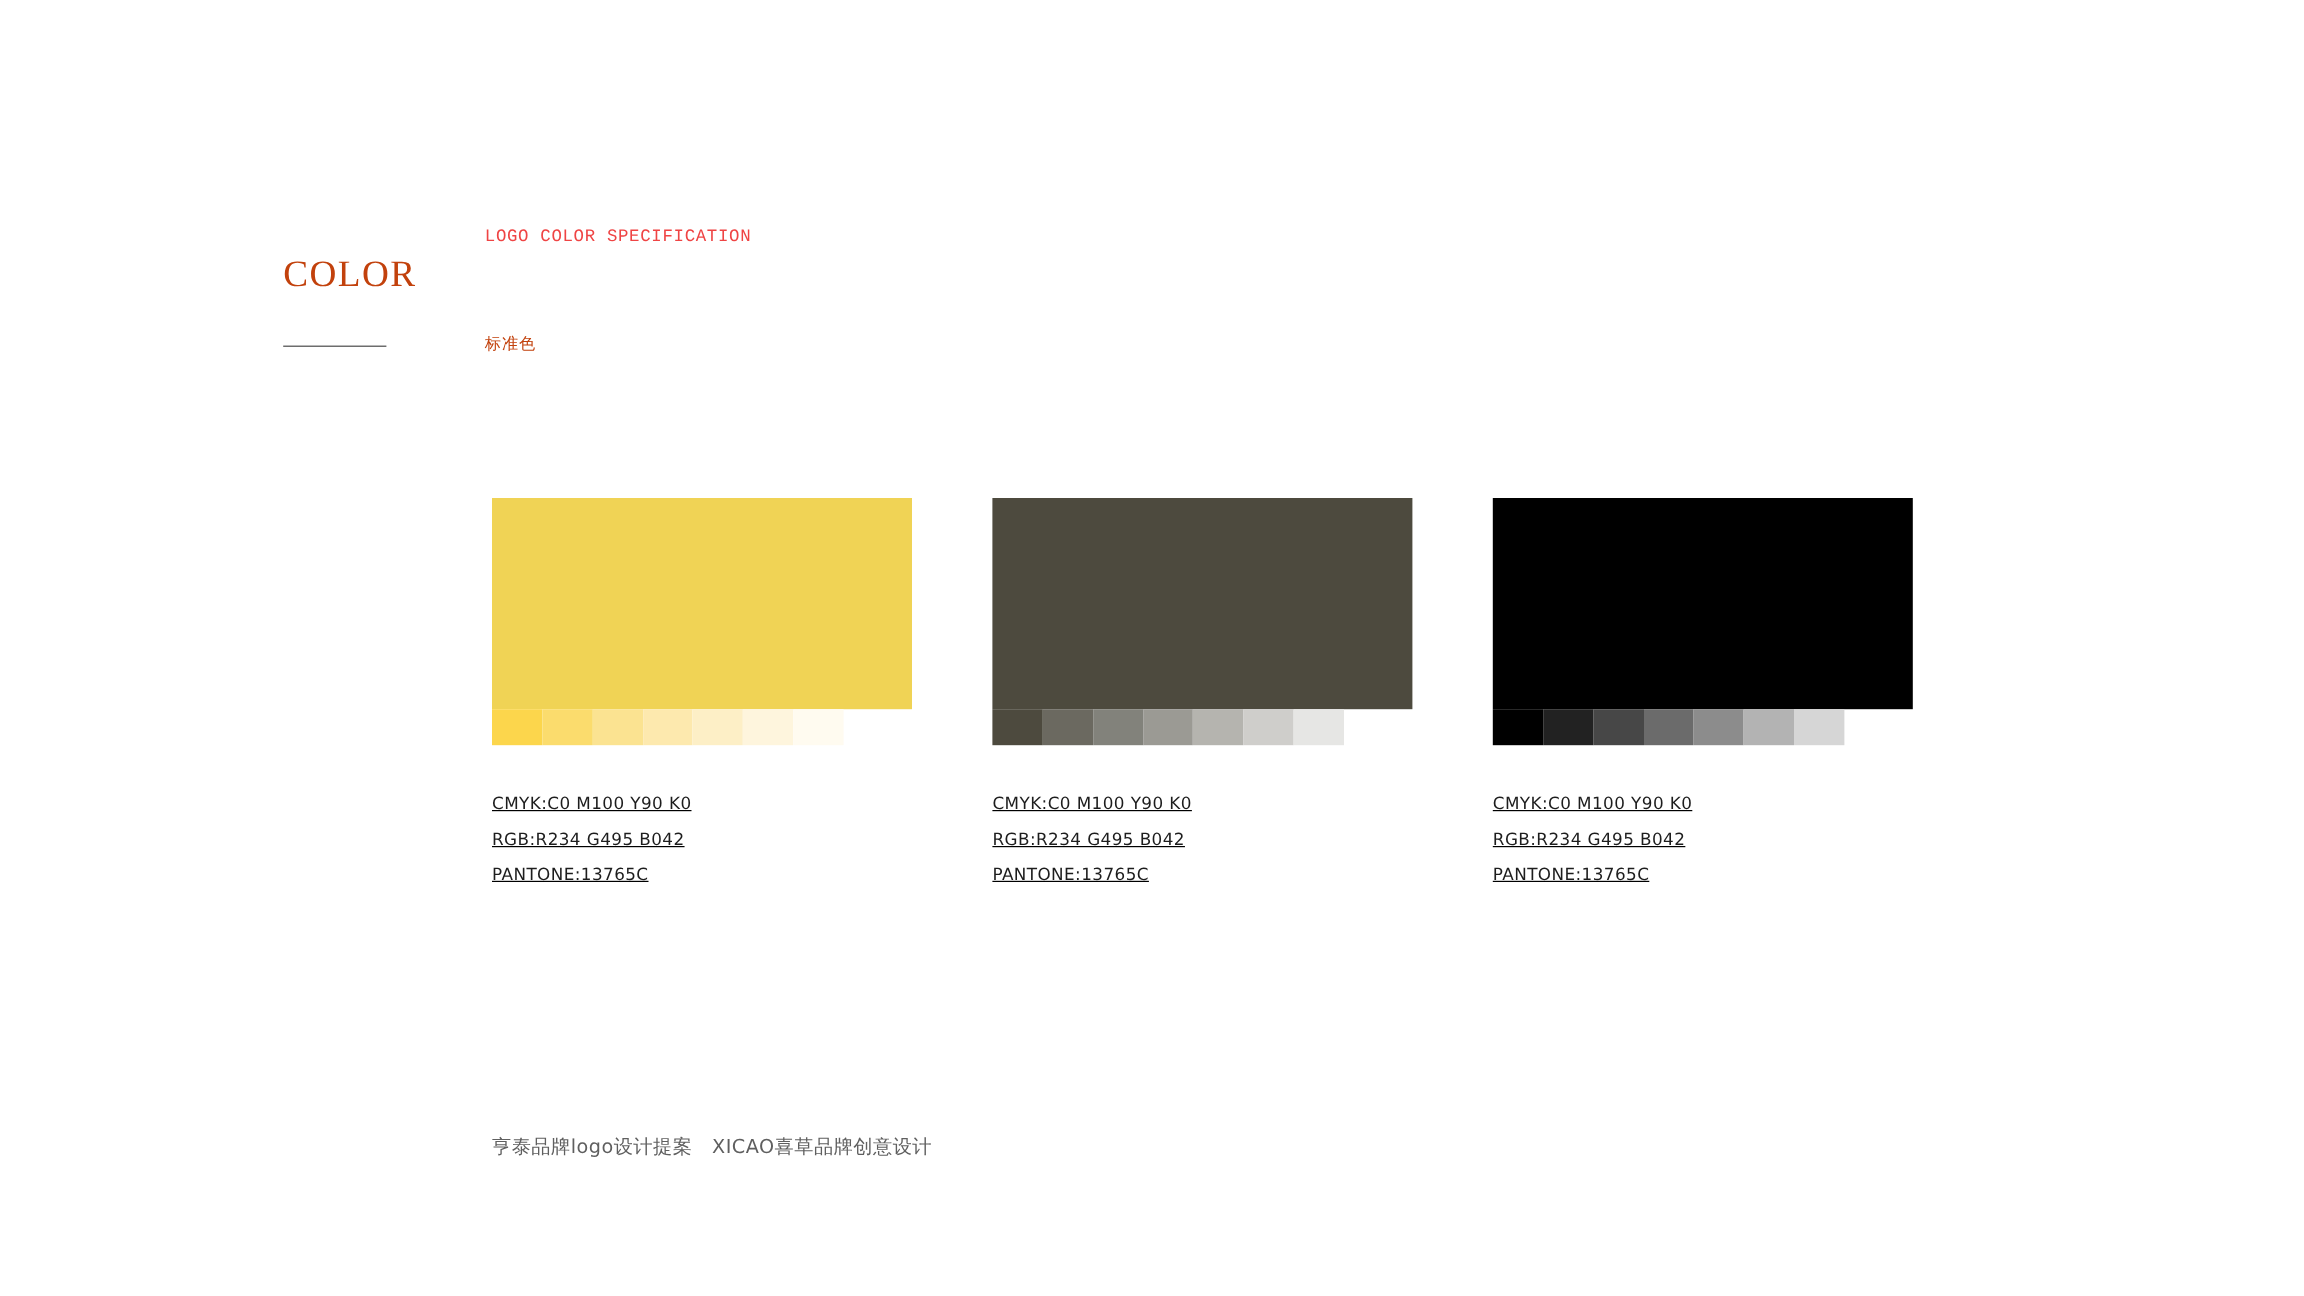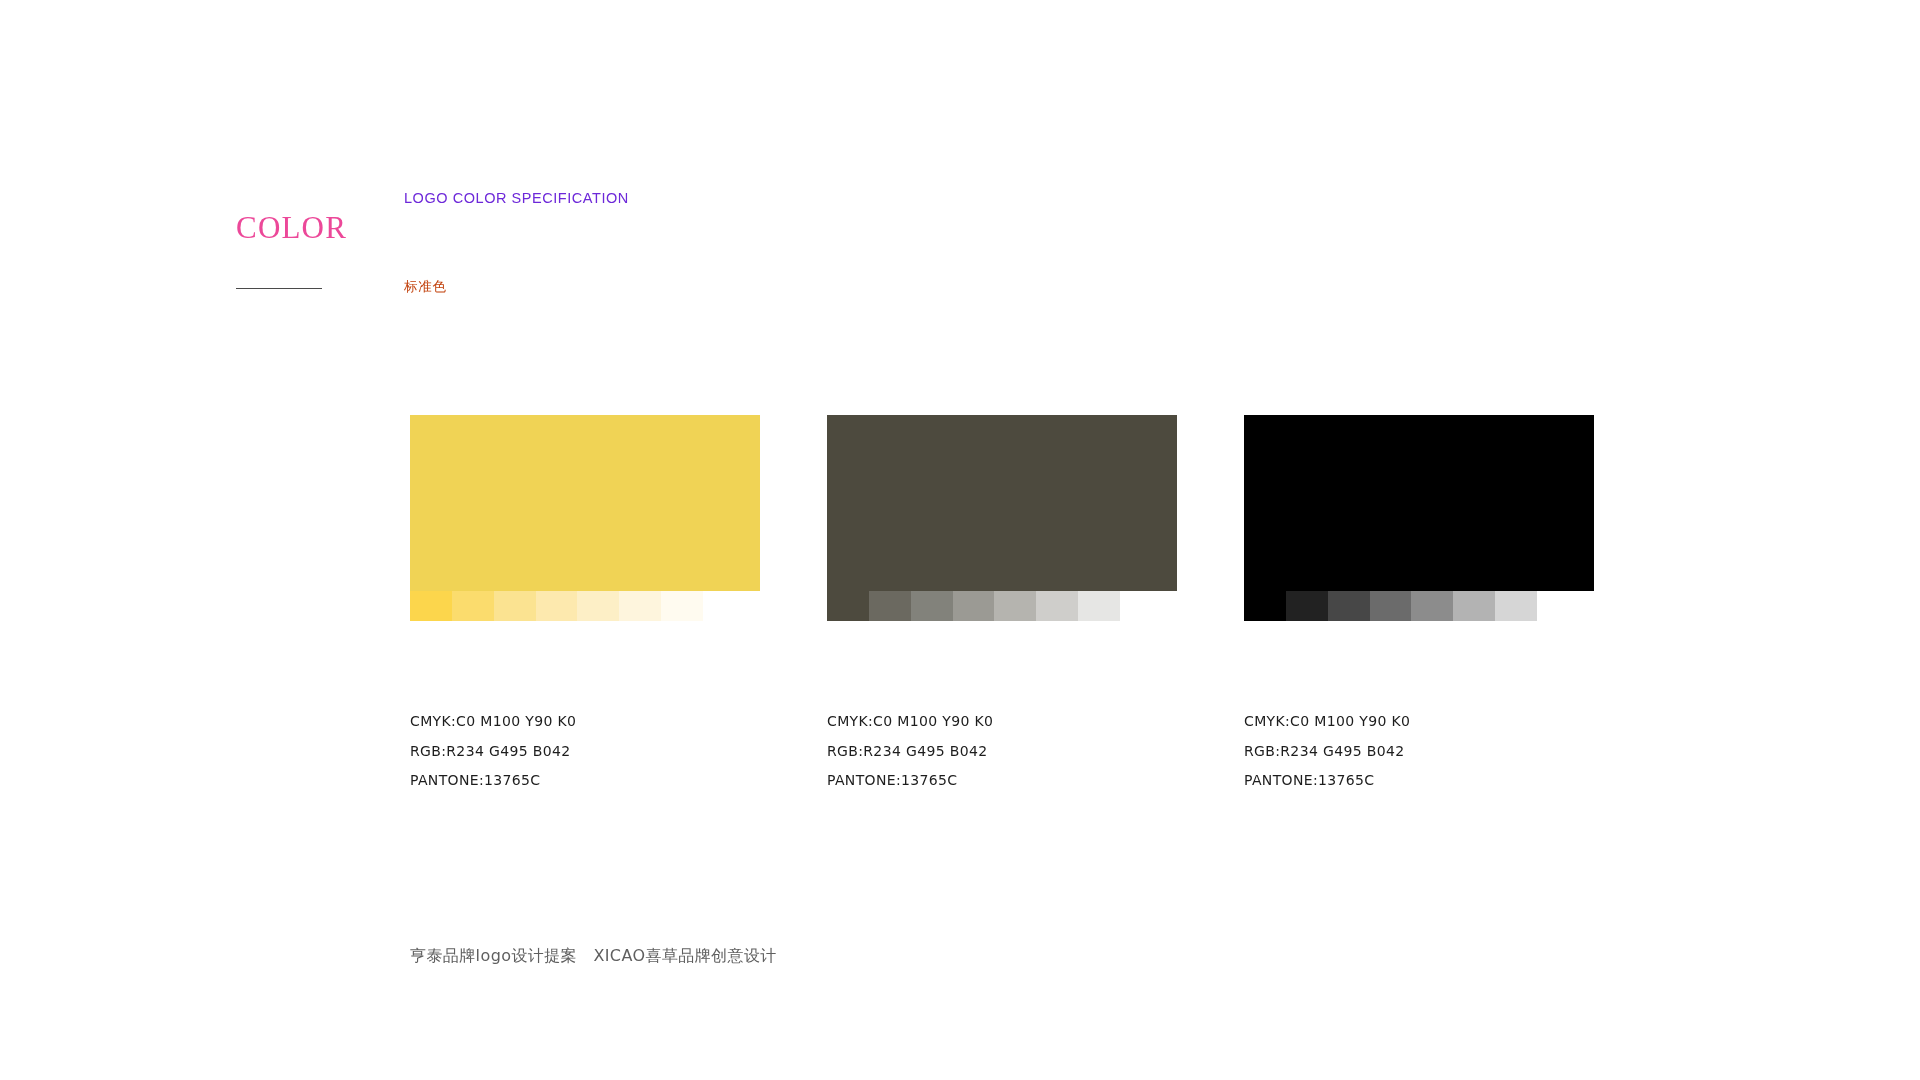--- a/index.html
+++ b/index.html
@@ -29,35 +29,35 @@
 
   .header-row {
     position: relative;
     height: 70px;
   }
 
   .eyebrow {
     position: absolute;
     left: 168px;
     top: 10px;
-    font-family: Liberation Sans, sans-serif;
+    font-family: Liberation Mono, monospace;
     font-size: 14.5px;
     letter-spacing: 0.55px;
-    color: #6d28d9;
+    color: #ef4444;
     white-space: nowrap;
   }
 
   .word-color {
     position: absolute;
     left: 0px;
     top: 30px;
     font-family: "Liberation Serif", serif;
     font-size: 31px;
     letter-spacing: 1.2px;
-    color: #ec4899;
+    color: #c2410c;
     white-space: nowrap;
   }
 
   .headline {
     position: absolute;
     left: 168px;
     top: 28px;
     font-family: "Liberation Serif", serif;
     font-size: 33px;
     letter-spacing: 0.6px;
@@ -109,21 +109,22 @@
     height: 30px;
   }
 
   .tint-strip > i {
     display: block;
     flex: 1 1 0;
     height: 100%;
   }
 
   .spec-list {
-    margin-top: 86px;
+    margin-top: 35px;
+    text-decoration: underline;
   }
 
   .spec-line {
     font-family: "DejaVu Sans", sans-serif;
     font-size: 14px;
     letter-spacing: 0.35px;
     color: #1d1d1d;
     line-height: 29.5px;
     white-space: nowrap;
   }

